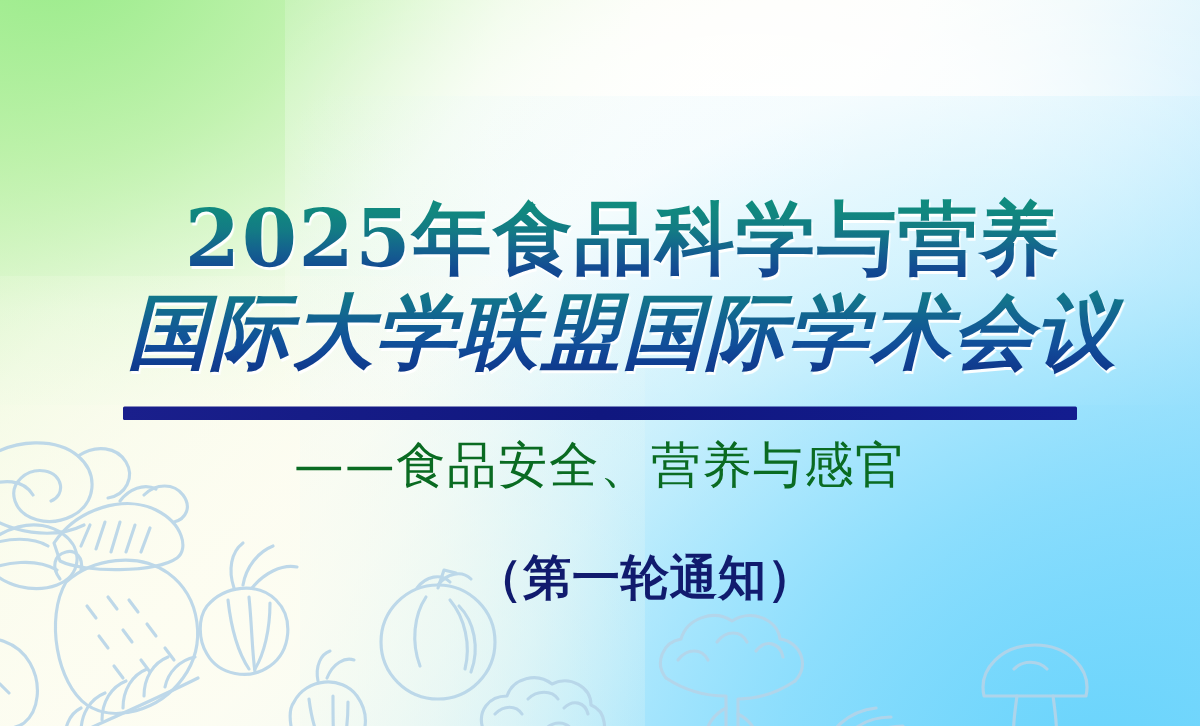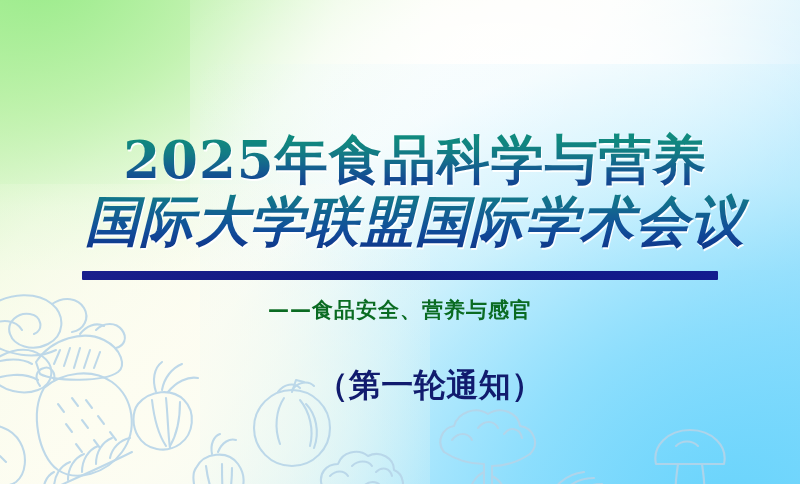--- a/index.html
+++ b/index.html
@@ -150,22 +150,22 @@
     border-radius: 1px;
   }
 
   .subtitle {
     position: absolute;
     left: 0;
     top: 286px;
     width: 800px;
     text-align: center;
     font-family: "DejaVu Sans", "Liberation Sans", sans-serif;
-    font-weight: bold;
-    font-size: 21px;
+    font-weight: normal;
+    font-size: 33px;
     line-height: 48px;
     letter-spacing: 1px;
     color: #0a6b22;
     white-space: nowrap;
   }
 
   .notice {
     position: absolute;
     left: 0;
     top: 362px;

